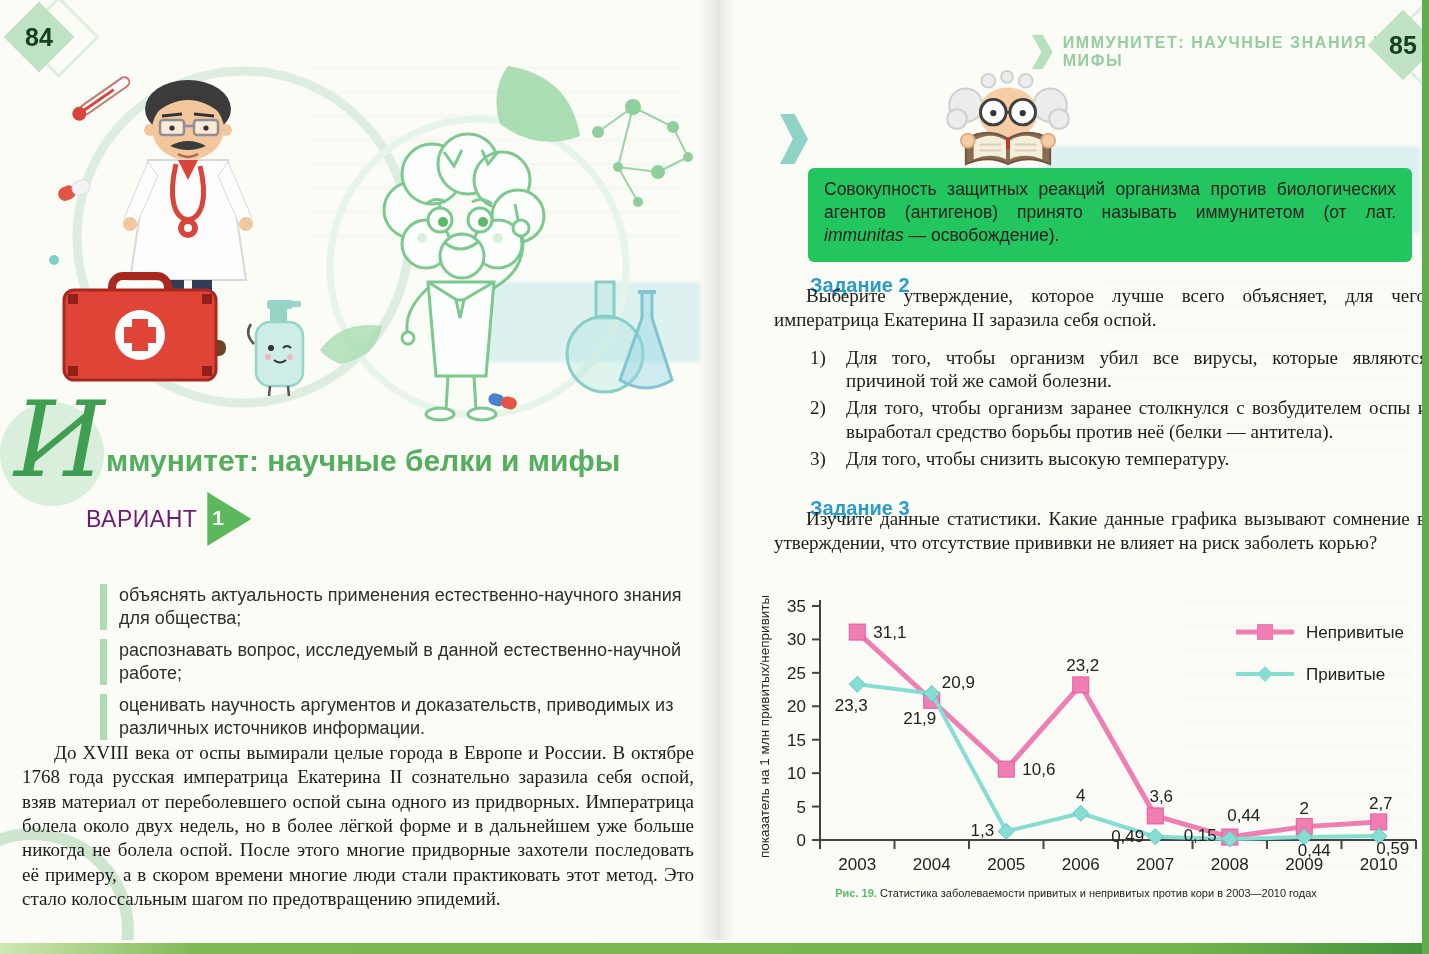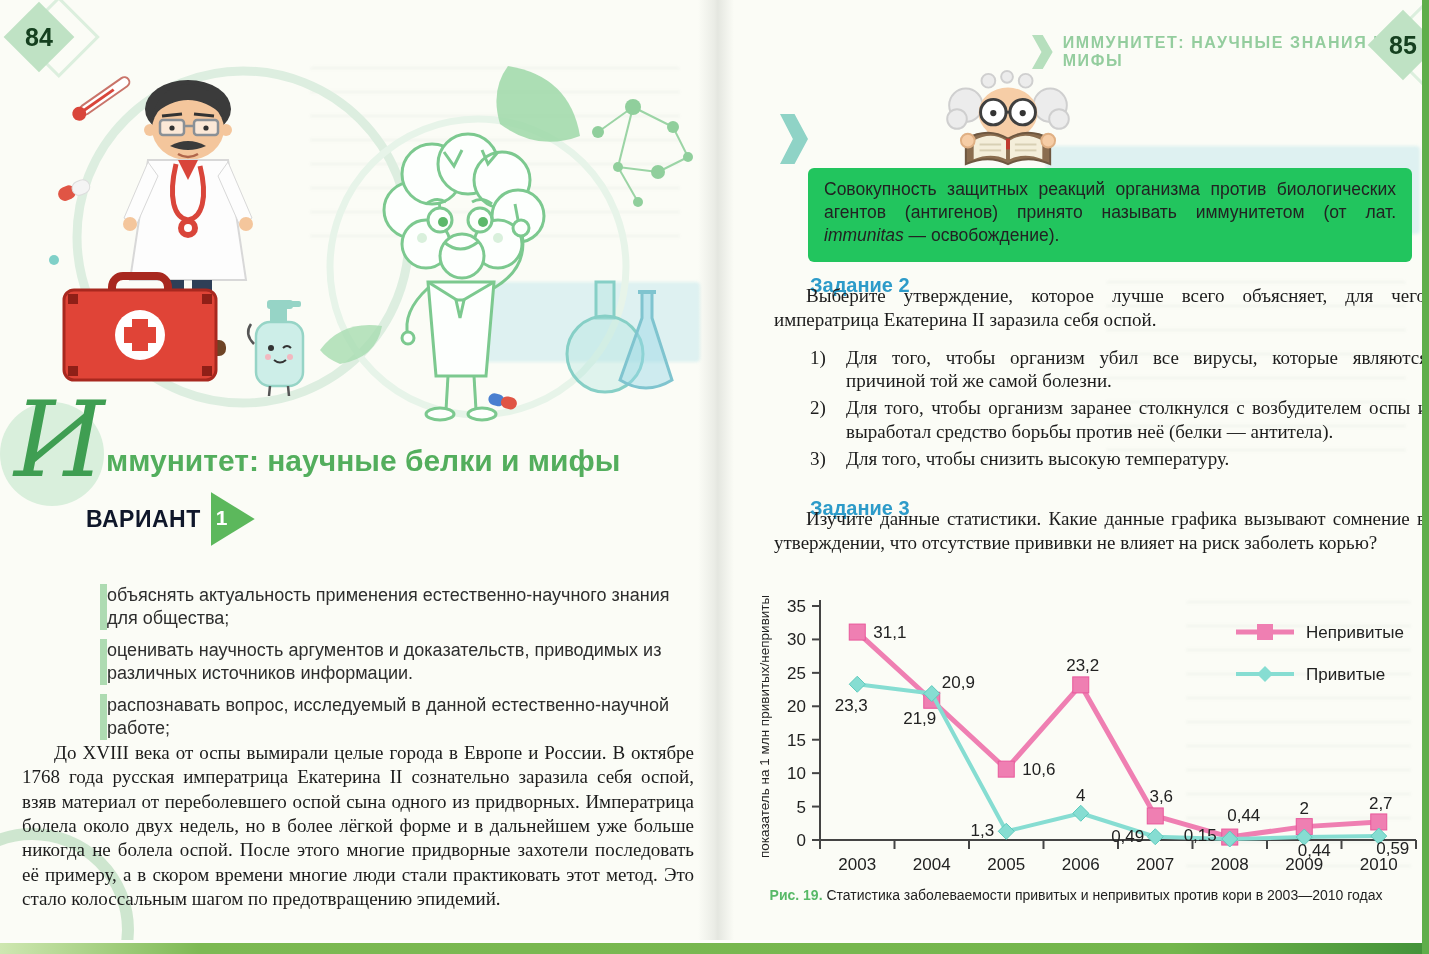--- a/index.html
+++ b/index.html
@@ -24,27 +24,27 @@
 
   .chev{display:inline-block;clip-path:polygon(0 0,52% 0,100% 50%,52% 100%,0 100%,46% 50%);}
 
   
   .title-initial{position:absolute;left:14px;top:388px;font-family:"DejaVu Serif",serif;
           font-style:italic;font-size:104px;line-height:1;color:#3f9e52;z-index:2;}
   .title-initial-bg{position:absolute;left:0px;top:402px;width:104px;height:104px;border-radius:50%;
           background:#d9efdc;z-index:1;}
   .page-title{position:absolute;left:106px;top:444px;font-size:30px;font-weight:bold;color:#53ae5d;z-index:2;}
   .variant-row{position:absolute;left:86px;top:492px;display:flex;align-items:center;gap:10px;z-index:2;}
-  .variant-label{font-size:23px;font-weight:bold;color:#0f172a;letter-spacing:.5px;}
+  .variant-label{font-size:23px;font-weight:normal;color:#701a75;letter-spacing:.5px;}
   .variant-arrow{position:relative;width:44px;height:54px;}
   .variant-arrow .tri{position:absolute;inset:0;background:#5cb85c;clip-path:polygon(0 0,100% 50%,0 100%);}
   .variant-arrow .n{position:absolute;left:5px;top:14px;color:#fff;font-weight:bold;font-size:21px;}
   .subtitle{position:absolute;left:86px;top:543px;font-size:21px;font-weight:bold;color:#2d9bc9;}
   .objectives{position:absolute;left:100px;top:584px;width:592px;}
-  .objective{border-left:7px solid #aedbb2;margin-bottom:9px;
+  .objective{border-left:7px solid #aedbb2;padding-left:12px;margin-bottom:9px;
           font-size:18px;line-height:1.28;color:#2e2e2e;}
   .intro-par{position:absolute;left:22px;top:722px;width:672px;font-family:"Liberation Serif",serif;
           font-size:19px;line-height:1.28;text-align:justify;text-indent:32px;color:#1c1c1c;}
 
   
   .running-head{position:absolute;left:316px;top:34px;display:flex;align-items:center;gap:10px;}
   .running-head .chev{width:22px;height:34px;background:#b6dfbd;}
   .running-head .txt{font-size:16px;font-weight:bold;letter-spacing:1.6px;color:#94cd9e;}
   .sci-chev{position:absolute;left:64px;top:114px;width:28px;height:50px;background:#8fd3c6;
           clip-path:polygon(0 0,52% 0,100% 50%,52% 100%,0 100%,46% 50%);}
@@ -55,21 +55,21 @@
           box-sizing:border-box;padding:10px 16px;font-size:17.5px;line-height:1.32;text-align:justify;color:#222;}
   .task-title{position:absolute;font-size:20px;font-weight:bold;color:#2d9bc9;}
   .task-par{position:absolute;font-family:"Liberation Serif",serif;font-size:19px;line-height:1.25;
           text-align:justify;text-indent:32px;color:#1c1c1c;}
   .options{position:absolute;left:94px;top:346px;width:618px;}
   .option{display:flex;margin-bottom:4px;font-family:"Liberation Serif",serif;font-size:19px;
           line-height:1.22;color:#1c1c1c;}
   .option .mk{flex:0 0 36px;}
   .option .tx{flex:1;text-align:justify;}
   .figure-caption{position:absolute;left:50px;top:886px;width:620px;text-align:center;
-          font-size:14px;line-height:1.3;color:#222;}
+          font-size:11px;line-height:1.3;color:#222;}
   .figure-caption .pref{color:#58b967;font-weight:bold;}
 
   
   .ghost{position:absolute;pointer-events:none;border-radius:4px;}
   .ghost.lines{background:repeating-linear-gradient(180deg,rgba(130,150,140,.085) 0 4px,rgba(0,0,0,0) 4px 24px);
           filter:blur(1px);opacity:.55;}
   .ghost.cyan{background:rgba(186,228,236,.45);filter:blur(1.5px);}
   .arc{position:absolute;border:12px solid rgba(150,205,160,.45);border-radius:50%;}
   svg text{font-family:"Liberation Sans",sans-serif;}
 </style>
@@ -238,22 +238,22 @@
       <span class="variant-label">ВАРИАНТ</span>
       <span class="variant-arrow">
         <span class="tri"></span>
         <span class="n">1</span>
       </span>
     </div>
 
 
     <div class="objectives">
       <div class="objective">объяснять актуальность применения естественно-научного знания для общества;</div>
+      <div class="objective">распознавать вопрос, исследуемый в данной естественно-научной работе;</div>
       <div class="objective">оценивать научность аргументов и доказательств, приводимых из различных источников информации.</div>
-      <div class="objective">распознавать вопрос, исследуемый в данной естественно-научной работе;</div>
     </div>
 
     <p class="intro-par">До XVIII века от оспы вымирали целые города в Европе и России. В октябре 1768 года русская императрица Екатерина II сознательно заразила себя оспой, взяв материал от переболевшего оспой сына одного из придворных. Императрица болела около двух недель, но в более лёгкой форме и в дальнейшем уже больше никогда не болела оспой. После этого многие придворные захотели последовать её примеру, а в скором времени многие люди стали практиковать этот метод. Это стало колоссальным шагом по предотвращению эпидемий.</p>
   </div>
 
   <div class="page page-right">
 
     <div class="running-head">
       <span class="chev"></span>
       <span class="txt">ИММУНИТЕТ: НАУЧНЫЕ ЗНАНИЯ И МИФЫ</span>

